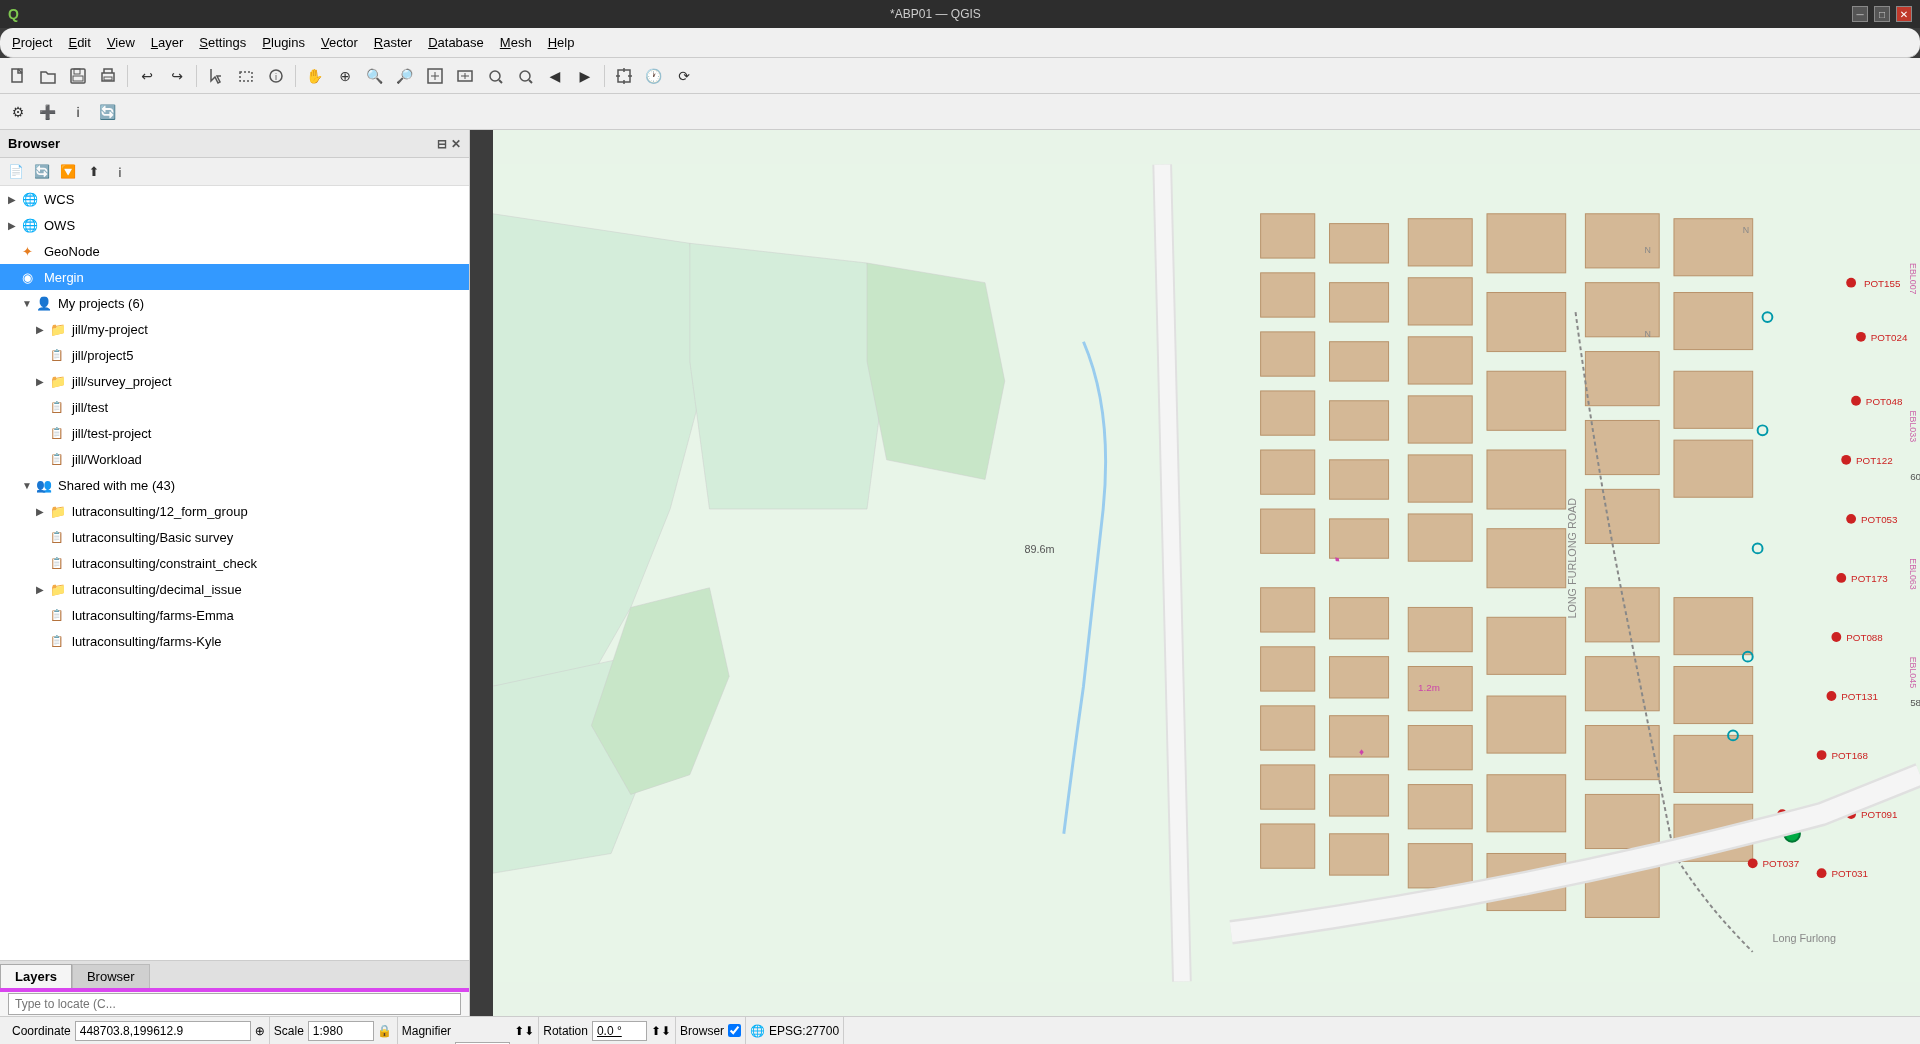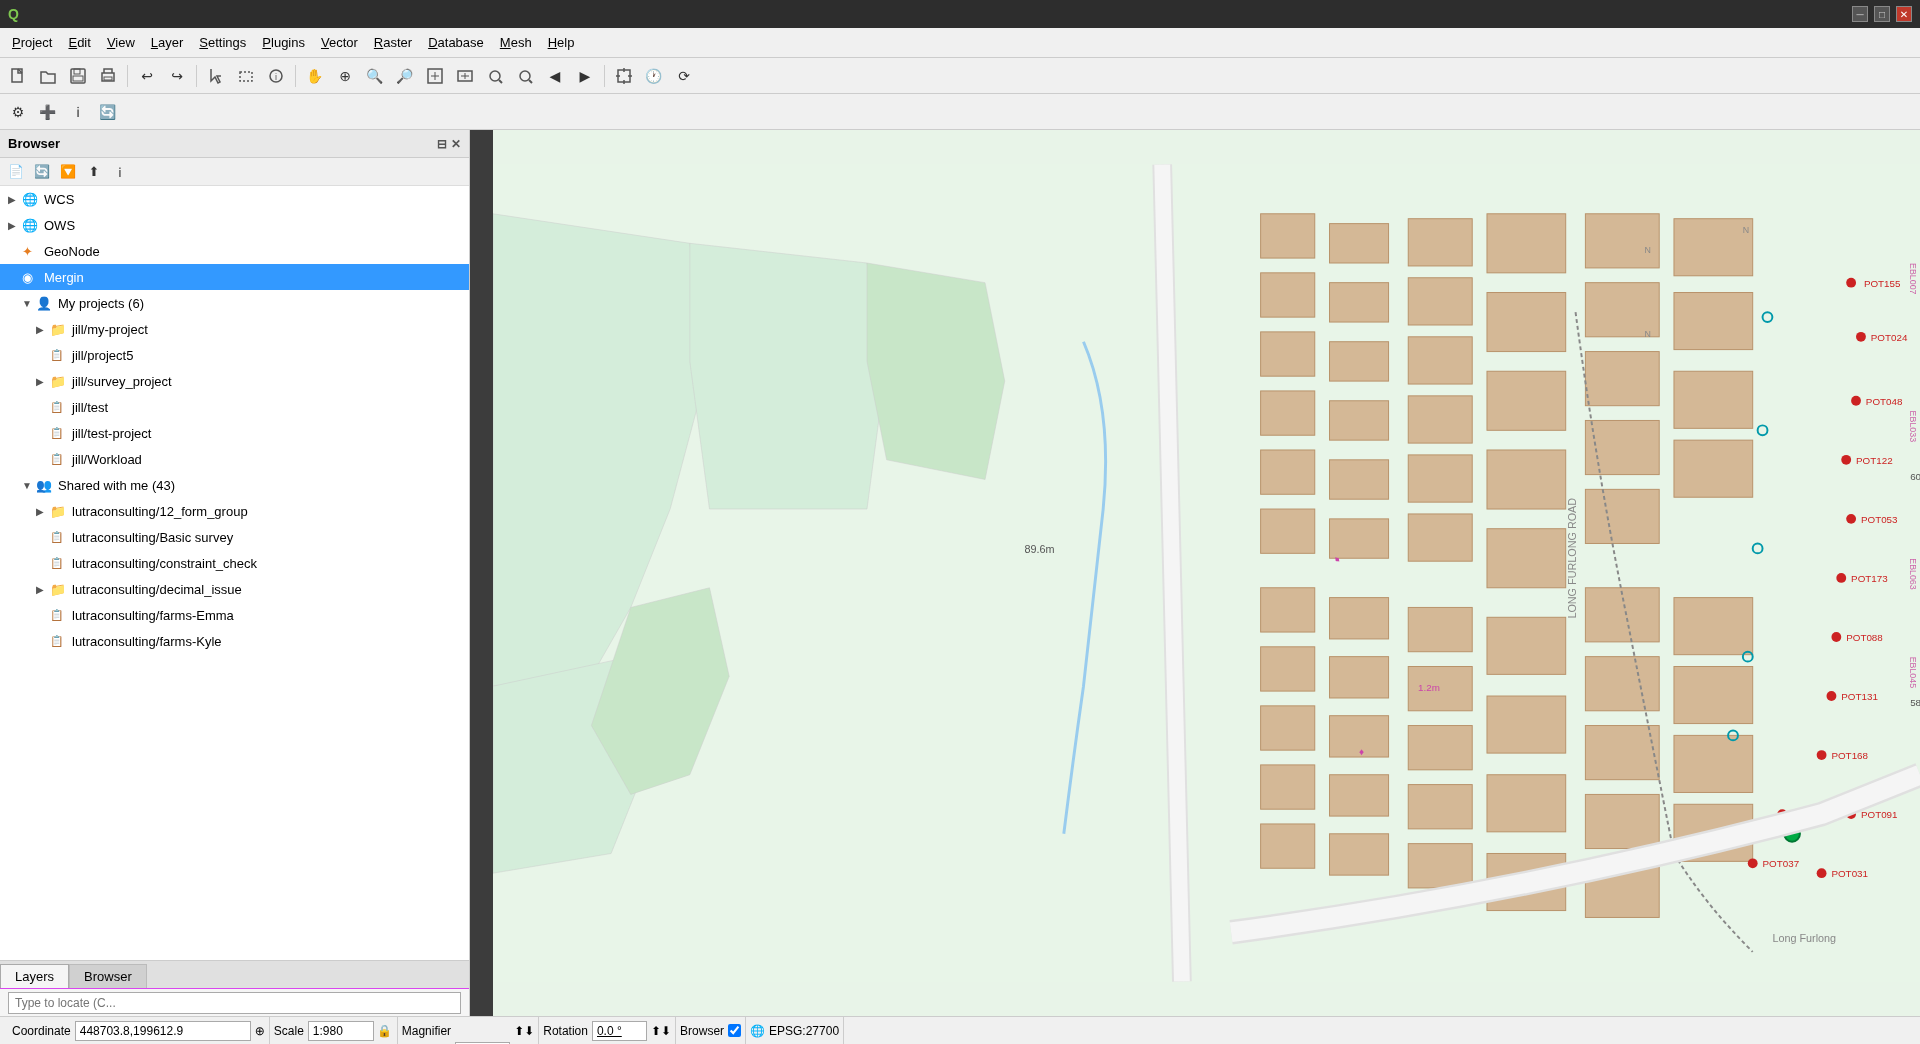--- a/index.html
+++ b/index.html
@@ -35,20 +35,21 @@
     }
 
     
     #menubar {
       height: 30px;
       background: #f0f0f0;
       display: flex;
       align-items: center;
       padding: 0 4px;
       border-bottom: 1px solid #ccc;
+      border-radius: 13px;
     }
     .menu-item {
       padding: 4px 8px;
       cursor: pointer;
       color: #000;
       font-size: 13px;
     }
     .menu-item span { text-decoration: underline; }
 
     
@@ -200,28 +201,28 @@
       border-bottom: none;
       background: #d0d0d0;
       color: #000;
       height: 24px;
       display: flex;
       align-items: center;
     }
     .tab.active {
       background: #f5f5f5;
       border-color: #aaa;
-      font-weight: normal;
+      font-weight: bold;
     }
 
     
     #locate-bar {
       height: 28px;
       background: #f5f5f5;
-      border-top: 1px solid #d946ef;
+      border-top: 4px solid #d946ef;
       display: flex;
       align-items: center;
       padding: 0 8px;
     }
     #locate-input {
       flex: 1;
       height: 22px;
       border: 1px solid #aaa;
       padding: 0 6px;
       font-size: 12px;
@@ -243,20 +244,21 @@
       cursor: col-resize;
       background: transparent;
     }
 
   </style>
 </head>
 <body>
 
 <div id="titlebar">
   <div style="color:#7ec850;font-weight:bold;font-size:14px;">Q</div>
+  <div class="title">*ABP01 — QGIS</div>
   <div class="controls">
     <div class="ctrl-btn">─</div>
     <div class="ctrl-btn">□</div>
     <div class="ctrl-btn" style="background:#c0392b;color:#fff;">✕</div>
   </div>
 </div>
 
 <div id="menubar">
   <div class="menu-item"><span>P</span>roject</div>
   <div class="menu-item"><span>E</span>dit</div>

